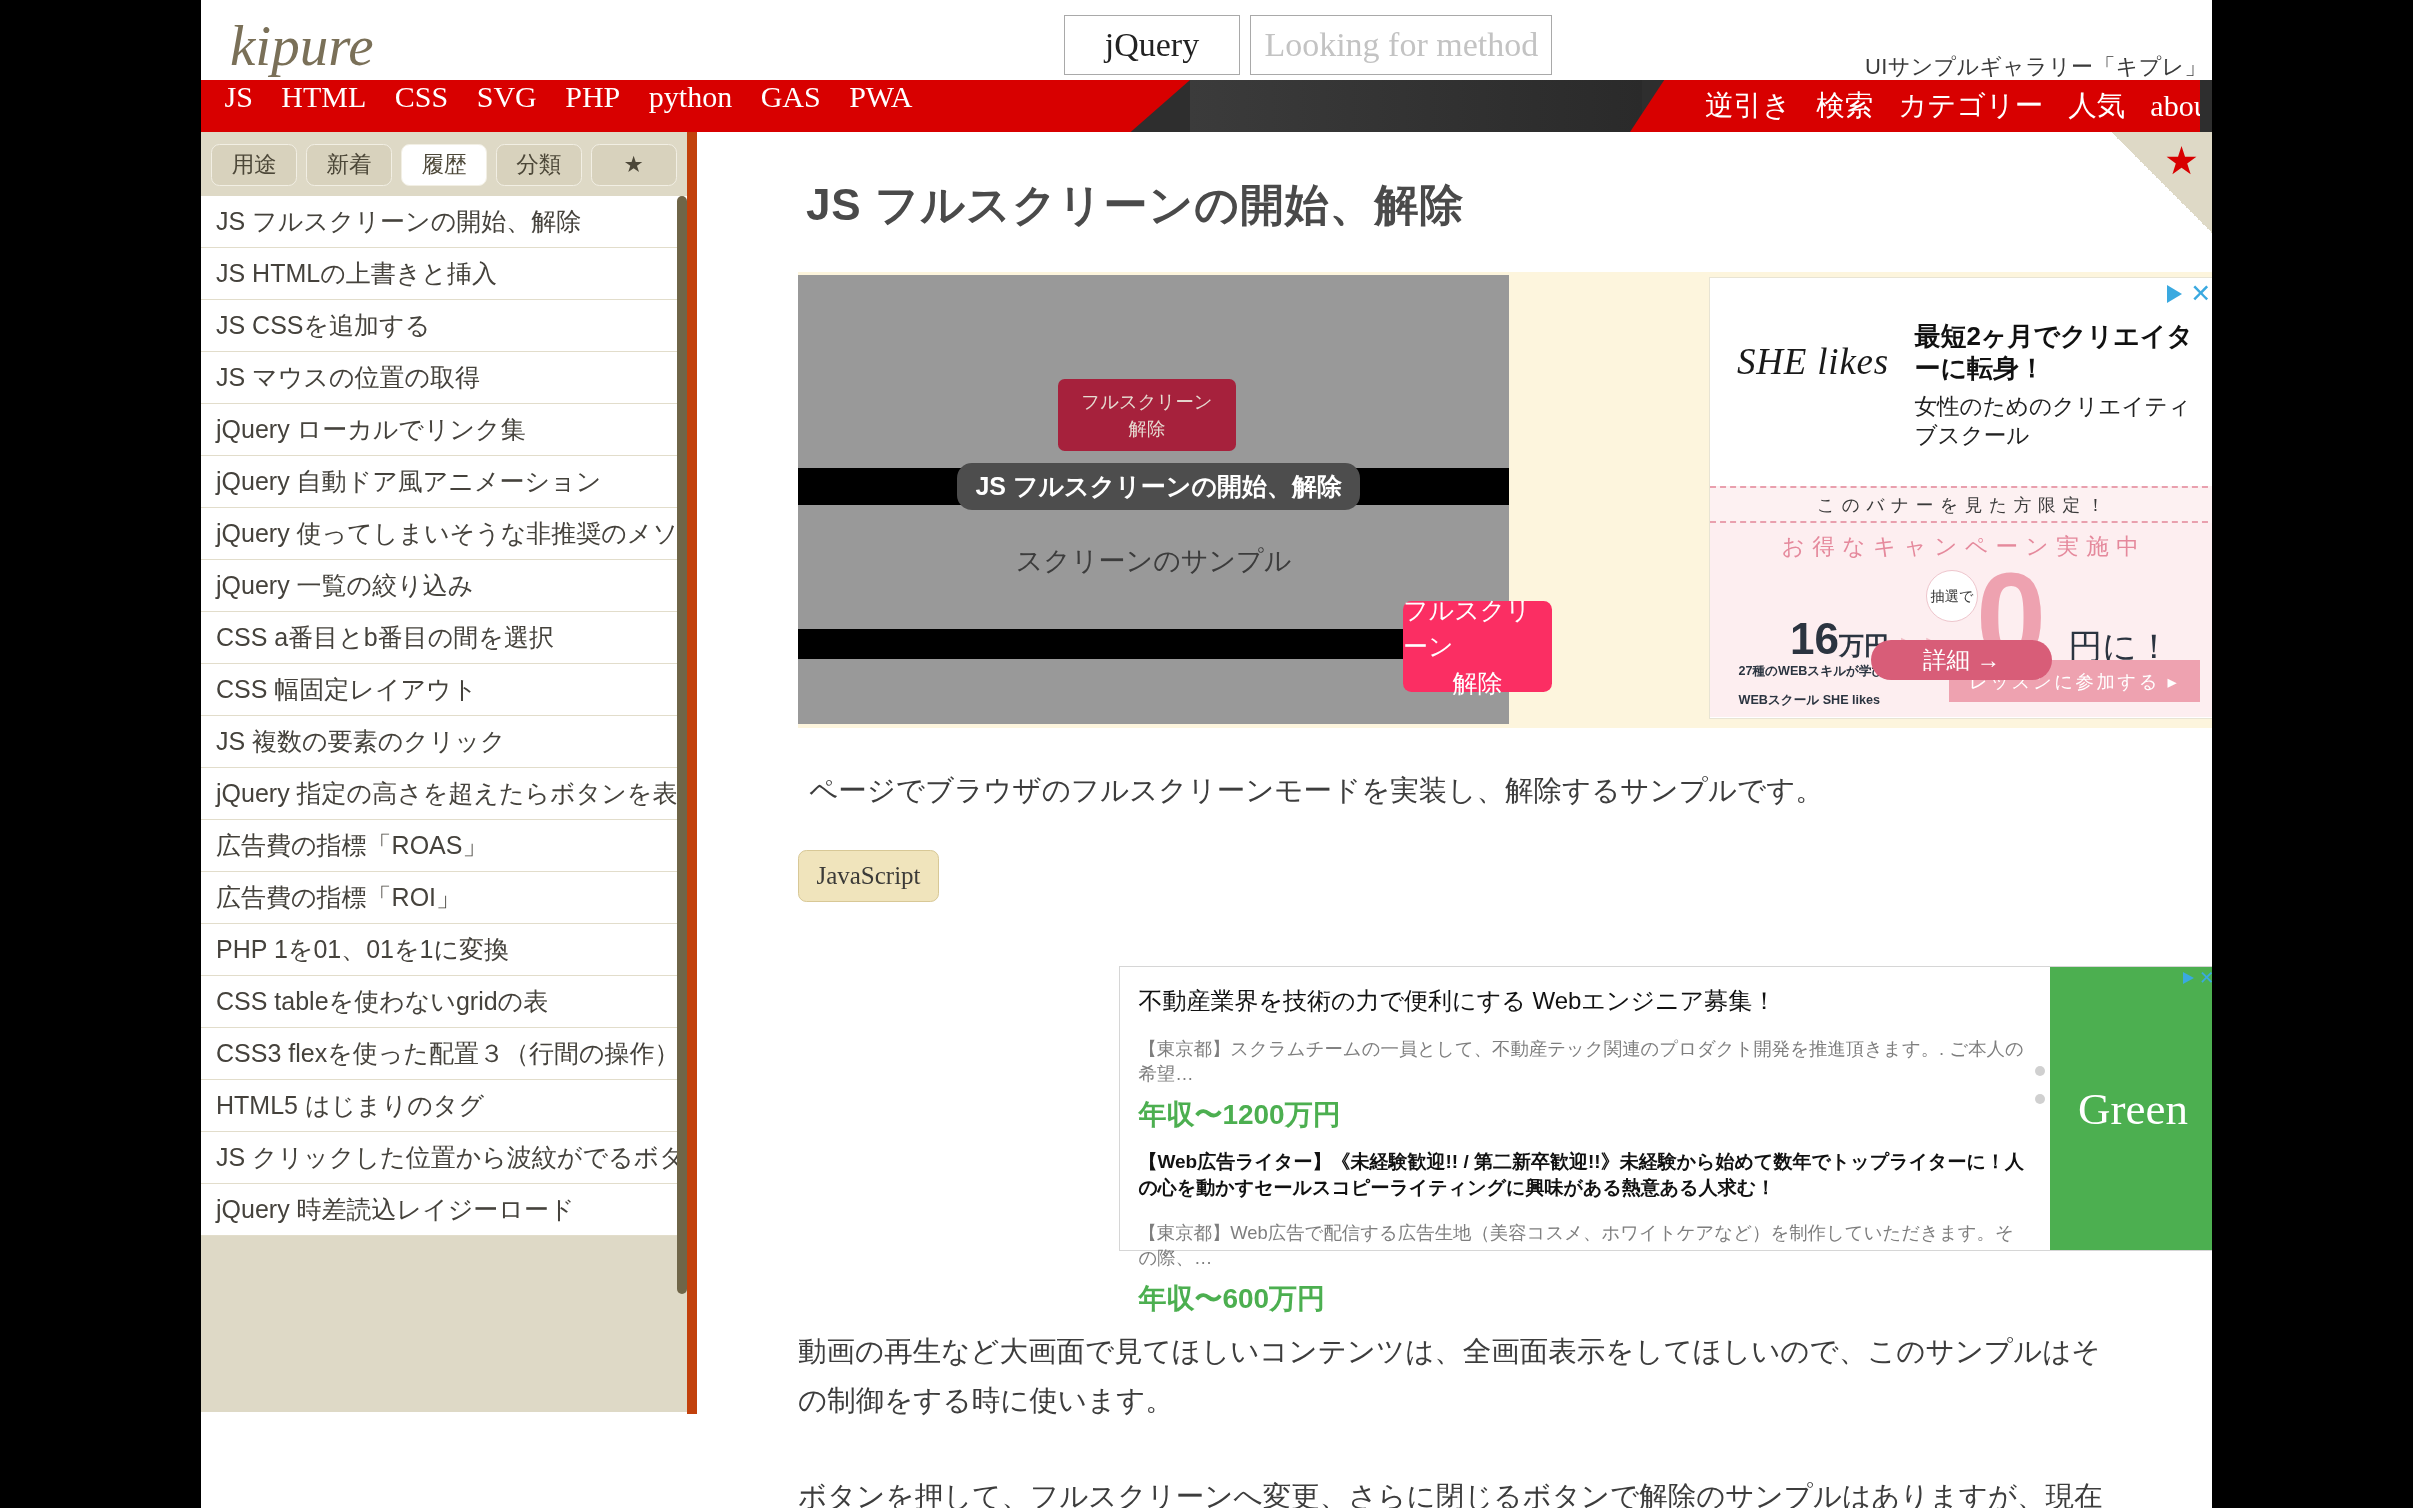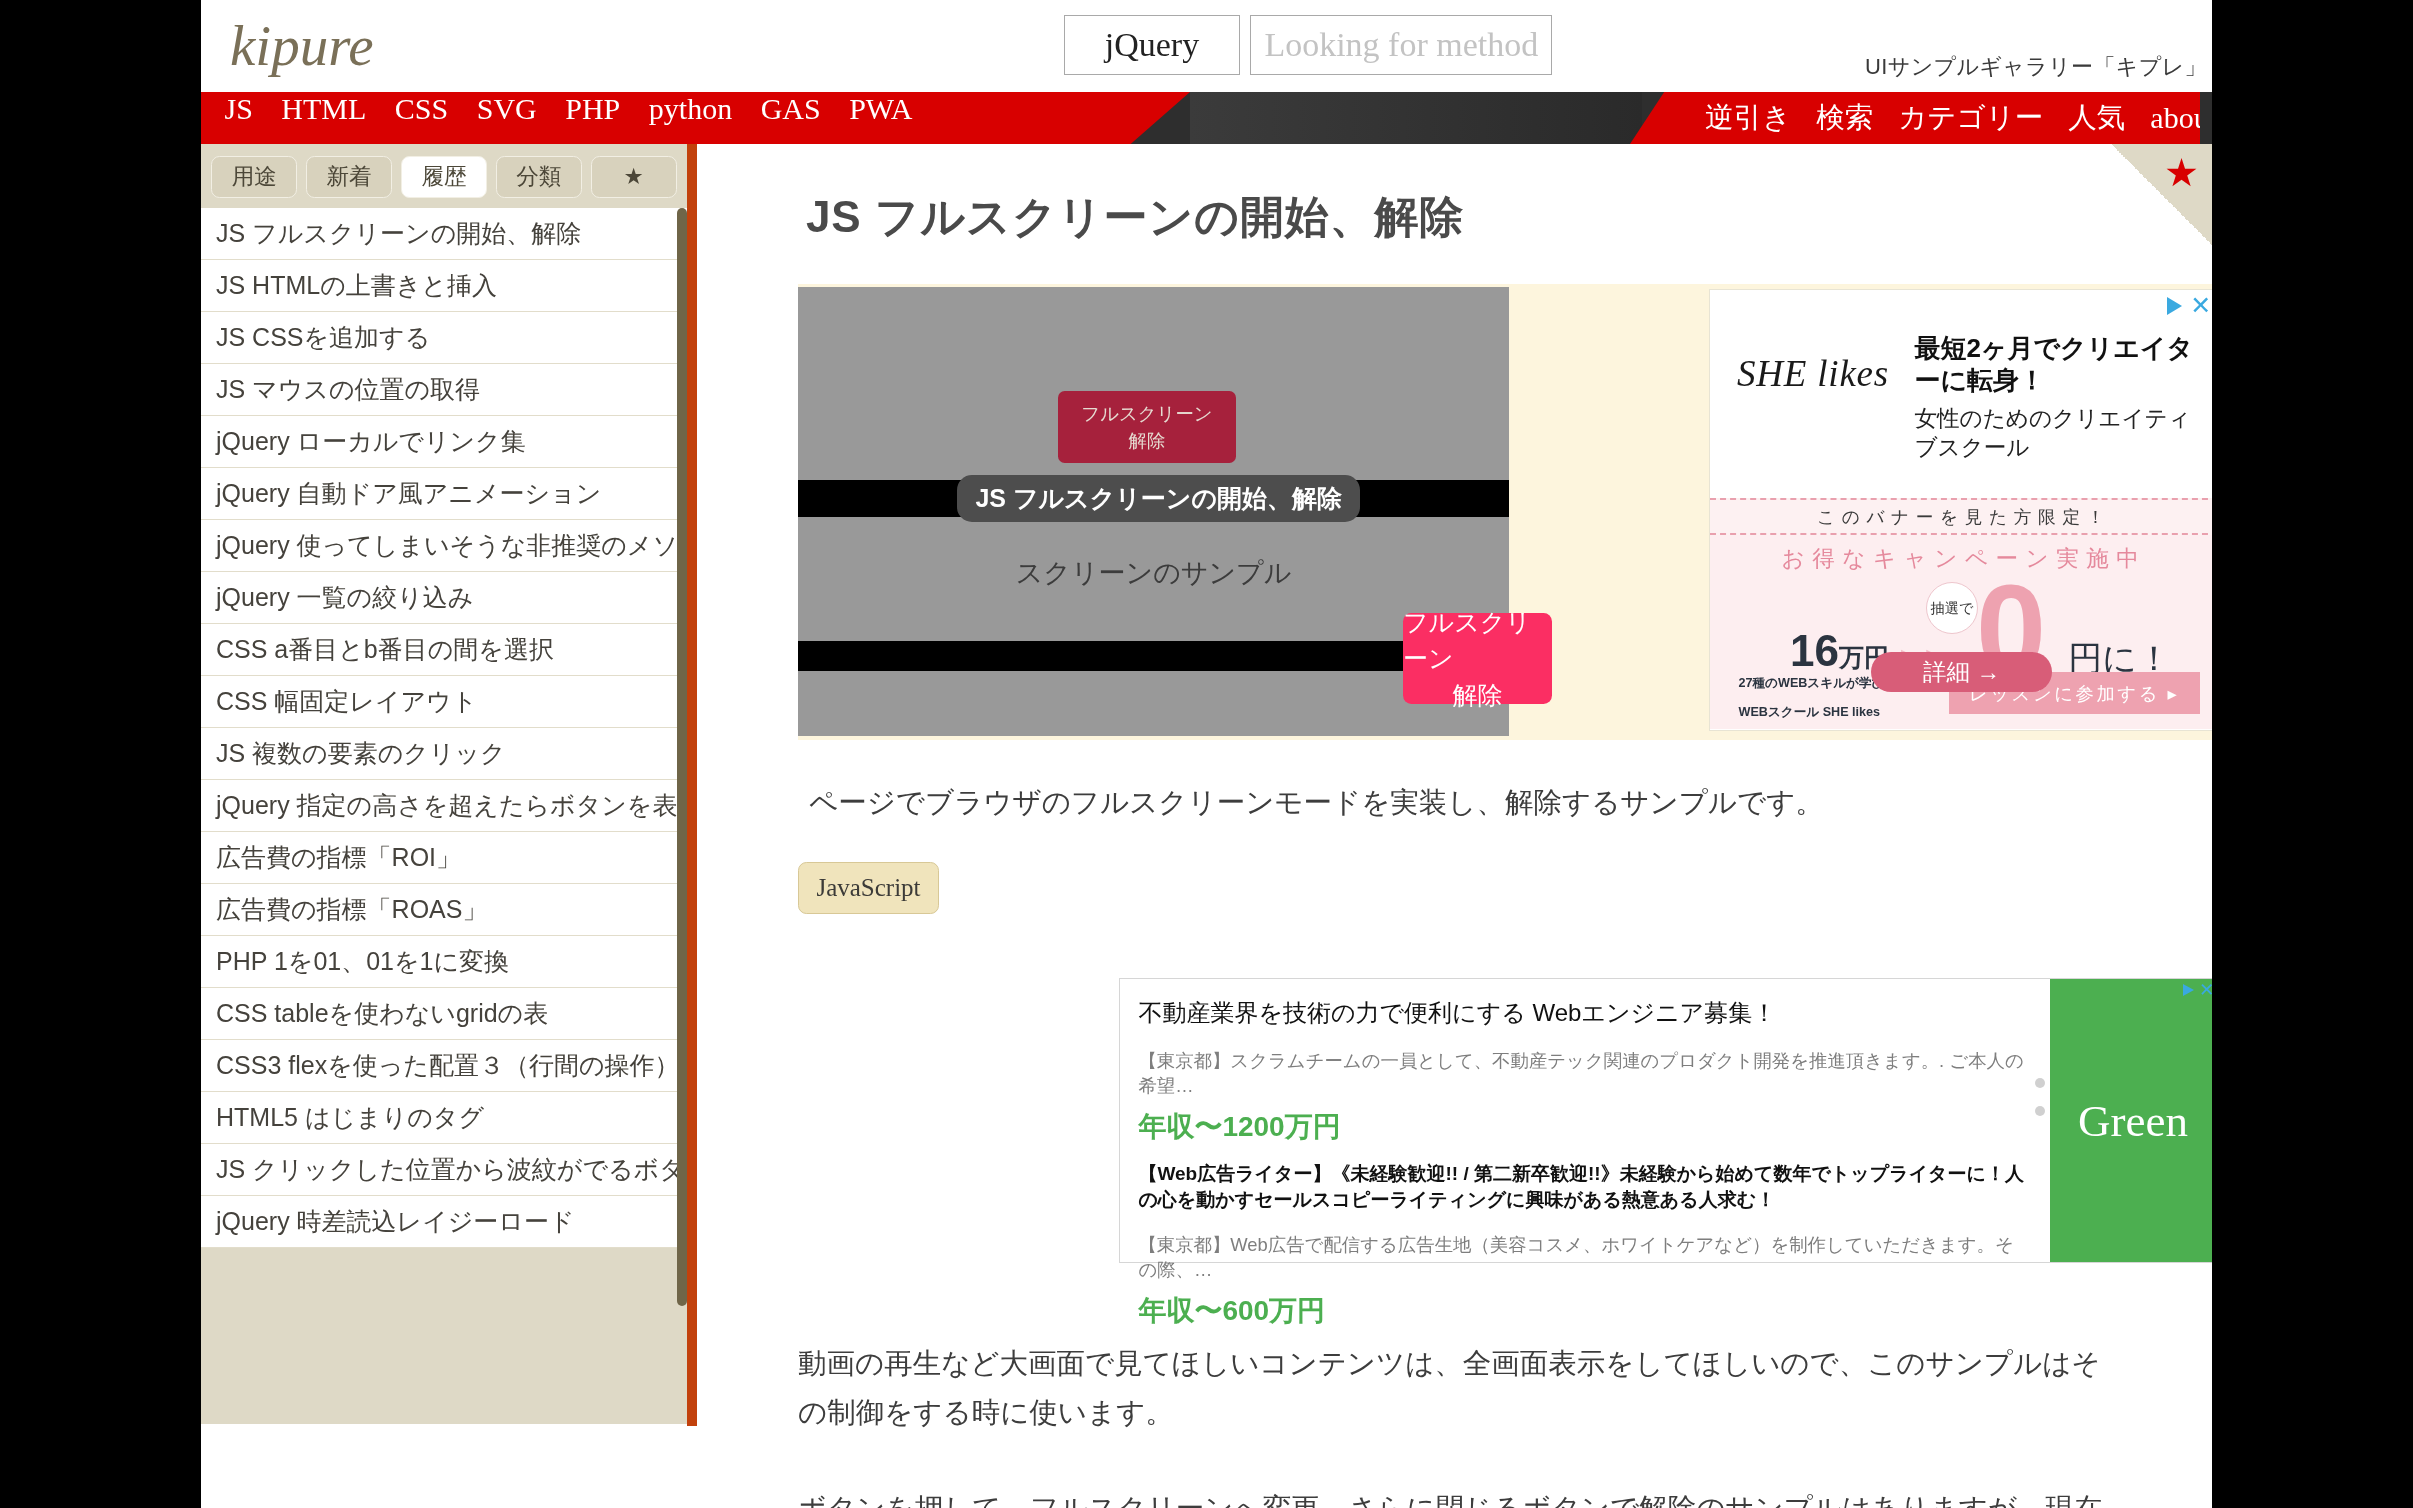--- a/index.html
+++ b/index.html
@@ -27,21 +27,21 @@
     top: 0;
     width: 2011px;
     height: 1508px;
     background: #ffffff;
     overflow: hidden;
   }
 
   
   .header {
     position: relative;
-    height: 92px;
+    height: 80px;
     background: #ffffff;
     padding-left: 6px;
   }
   .logo {
     position: absolute;
     left: 29px;
     top: 6.7px;
     font-family: "Liberation Serif", "DejaVu Serif", serif;
     font-style: italic;
     font-size: 57px;
@@ -705,22 +705,22 @@
           <div class="side-item">JS CSSを追加する</div>
           <div class="side-item">JS マウスの位置の取得</div>
           <div class="side-item">jQuery ローカルでリンク集</div>
           <div class="side-item">jQuery 自動ドア風アニメーション</div>
           <div class="side-item">jQuery 使ってしまいそうな非推奨のメソッド</div>
           <div class="side-item">jQuery 一覧の絞り込み</div>
           <div class="side-item">CSS a番目とb番目の間を選択</div>
           <div class="side-item">CSS 幅固定レイアウト</div>
           <div class="side-item">JS 複数の要素のクリック</div>
           <div class="side-item">jQuery 指定の高さを超えたらボタンを表示</div>
+          <div class="side-item">広告費の指標「ROAS」</div>
           <div class="side-item">広告費の指標「ROI」</div>
-          <div class="side-item">広告費の指標「ROAS」</div>
           <div class="side-item">PHP 1を01、01を1に変換</div>
           <div class="side-item">CSS tableを使わないgridの表</div>
           <div class="side-item">CSS3 flexを使った配置３（行間の操作）</div>
           <div class="side-item">HTML5 はじまりのタグ</div>
           <div class="side-item">JS クリックした位置から波紋がでるボタン</div>
           <div class="side-item">jQuery 時差読込レイジーロード</div>
           <div class="side-blank"></div>
           <div class="side-scrollbar"></div>
         </div>
       </div>

